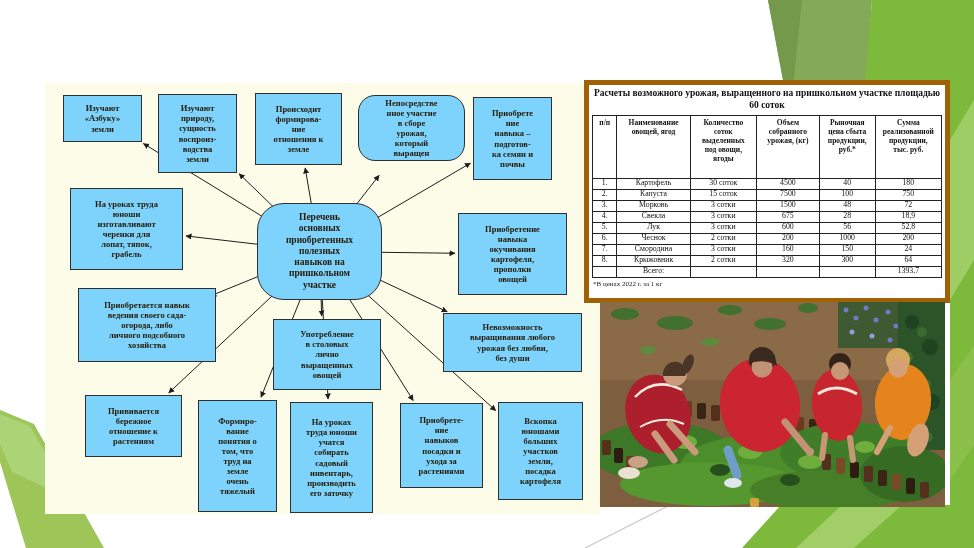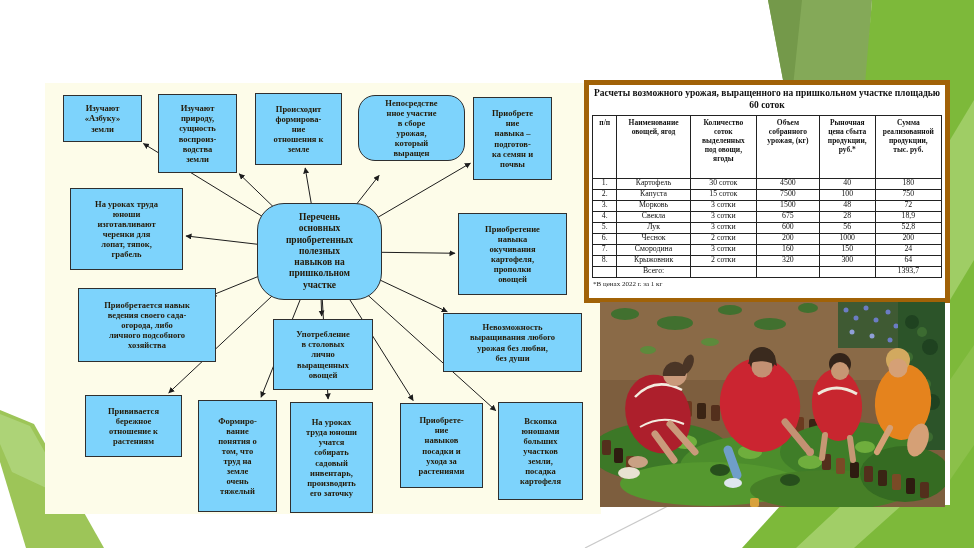--- a/index.html
+++ b/index.html
@@ -141,21 +141,21 @@
     <div class="dbox" style="left: 413px; top: 130px; width: 109px; height: 82px;">Приобретение
 навыка
 окучивания
 картофеля,
 прополки
 овощей</div>
     <div class="dbox" style="left: 398px; top: 230px; width: 139px; height: 59px;">Невозможность
 выращивания любого
 урожая без любви,
 без души</div>
-    <div class="dbox" style="left: 228px; top: 236px; width: 100px; height: 71px;">Употребление
+    <div class="dbox" style="left: 228px; top: 236px; width: 108px; height: 71px;">Употребление
 в столовых
 лично
 выращенных
 овощей</div>
     <div class="dbox" style="left: 40px; top: 312px; width: 97px; height: 62px;">Прививается
 бережное
 отношение к
 растениям</div>
     <div class="dbox" style="left: 153px; top: 317px; width: 79px; height: 112px;">Формиро-
 вание

